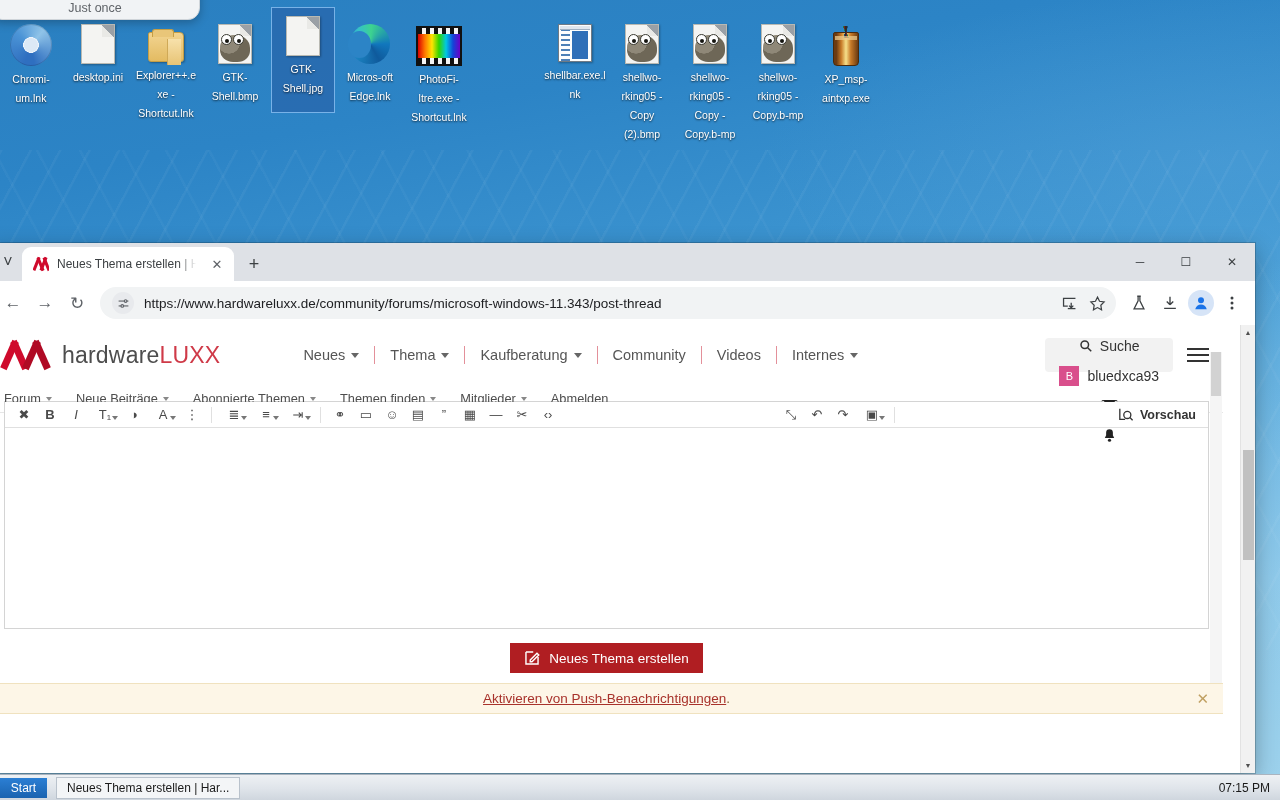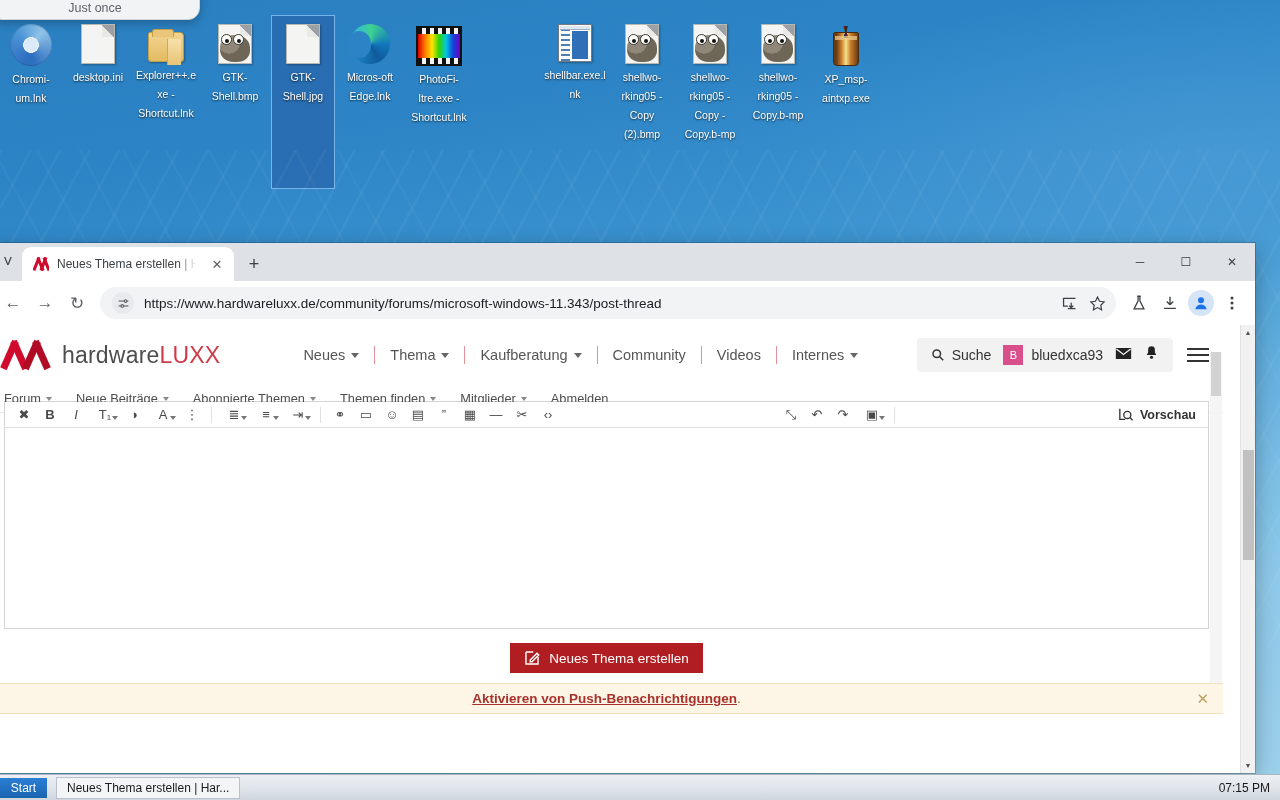--- a/index.html
+++ b/index.html
@@ -194,21 +194,21 @@
   .logo-text{ font-size:23px; letter-spacing:.2px; }
   .logo-text .a{ color:#4d4d4d; }
   .logo-text .b{ color:#cf3a48; }
 
   .mainnav{ display:flex; align-items:center; margin-left:68px; font-size:14.5px; color:#555; }
   .mainnav a{ display:flex; align-items:center; gap:6px; padding:0 15px; color:#555; text-decoration:none; white-space:nowrap;}
   .mainnav .divider{ width:1px; height:18px; background:#e3909a; }
   .caret{ width:0;height:0;border-left:4px solid transparent;border-right:4px solid transparent;border-top:5px solid #666; display:inline-block; }
 
   .hdr-right{ margin-left:auto; display:flex; align-items:center; gap:10px; }
-  .pill{ height:34px; background:#f2f2f2; border-radius:4px; display:flex; align-items:center; gap:12px; padding:0 14px; }
+  .pill{ height:34px; background:#f2f2f2; border-radius:4px; display:flex; align-items:center; gap:12px; padding:0 14px;flex-direction:column; }
   .pill .sch{ display:flex; align-items:center; gap:7px; font-size:14px; color:#333; }
   .usr{ display:flex; align-items:center; gap:8px; font-size:14px; color:#333;}
   .usr .ava{ width:20px;height:20px;background:#d94f8c;color:#fff;font-size:11px;display:flex;align-items:center;justify-content:center; }
   .hamb{ width:22px; display:flex; flex-direction:column; gap:4px; margin-left:4px; }
   .hamb i{ height:2px; background:#333; display:block; }
 
   .subnav{ height:28px; display:flex; align-items:center; padding:0 14px; font-size:12.8px; color:#4d4d4d;
            border-bottom:1px solid #e6e6e6; }
   .subnav a{ display:flex;align-items:center;gap:5px; padding:0 12px 0 0; margin-right:12px; color:#4d4d4d; text-decoration:none;}
   .subnav .caret{ border-top-color:#888; border-left-width:3.5px; border-right-width:3.5px; border-top-width:4.5px;}
@@ -229,21 +229,21 @@
              padding-right:6px; }
   .etextarea{ height:200px; background:#fff; }
 
   .submit-row{ display:flex; justify-content:center; padding:14px 0 10px 0; }
   .btn-primary{ background:#b01e22; color:#fff; border:0; height:30px; padding:0 14px;
       display:flex; align-items:center; gap:9px; font-size:13.5px; }
 
   .notice{ background:#fdf6e7; border-top:1px solid #f0e2bf; border-bottom:1px solid #f0e2bf;
       min-height:30px; display:flex; align-items:center; justify-content:center; position:relative;
       font-size:13.5px; color:#8a6d3b; padding:7px 30px; }
-  .notice a{ color:#a8322b;font-weight:bold; }
+  .notice a{ color:#a8322b; }
   .notice .x{ position:absolute; right:14px; top:50%; transform:translateY(-50%); color:#c0a062; font-size:15px; }
 
   
   .vscroll{ position:absolute; right:0; top:0; width:15px; height:448px; background:#f1f1f1;
             border-left:1px solid #e2e2e2; }
   .vscroll .arw{ height:15px; display:flex; align-items:center; justify-content:center; font-size:7px; color:#505050; }
   .vscroll .arw.bot{ position:absolute; bottom:0; left:0; right:0; }
   .vscroll .thumb{ position:absolute; left:2px; width:11px; top:125px; height:110px; background:#c1c1c1; }
 
   
@@ -295,21 +295,21 @@
               <b></b>
             </i>
             <i>
               <b></b>
             </i>
           </div>
       </div>
       <span class="lbl">GTK-Shell.bmp</span>
     </div>
 
-    <div class="dicon sel" style="left:272px;top:8px;width:62px;height:172px;padding-top:8px">
+    <div class="dicon sel" style="left:272px;top:0;width:62px;height:104px;padding-top:8px">
       <div class="glyph ic-file" style="width:34px;height:40px"></div>
       <span class="lbl">GTK-Shell.jpg</span>
     </div>
 
     <div class="dicon" style="left:339px;top:16px;width:62px">
       <div class="glyph ic-edge" style="width:40px;height:40px"></div>
       <span class="lbl">Micros-oft Edge.lnk</span>
     </div>
 
     <div class="dicon" style="left:407px;top:16px;width:64px">

